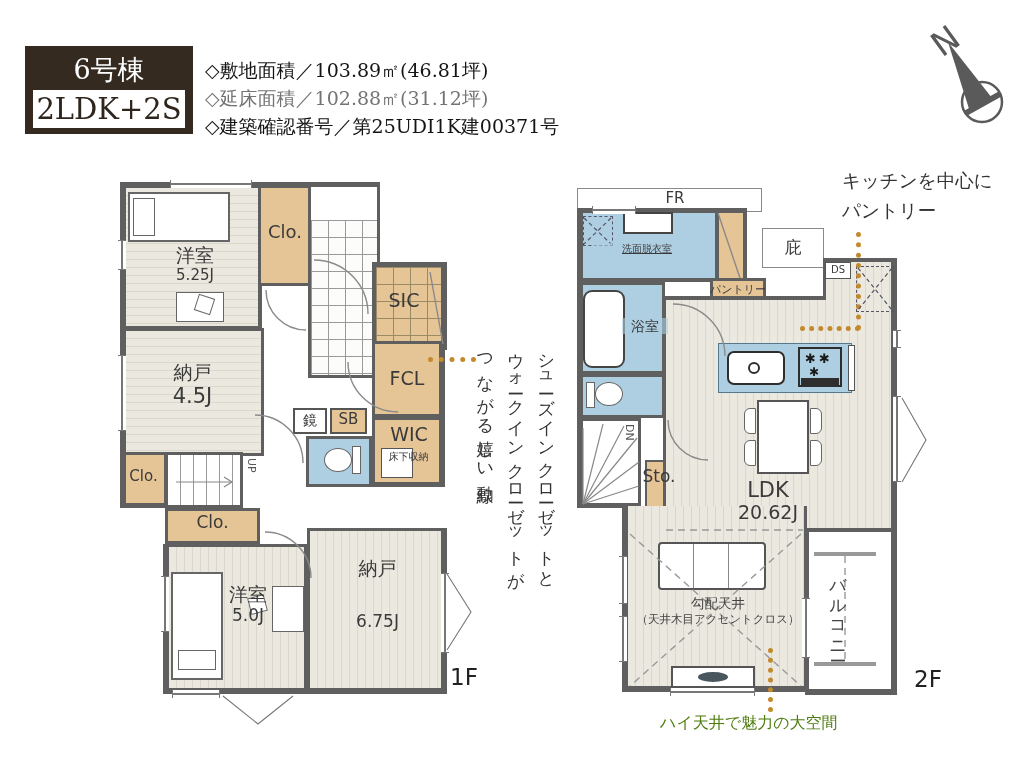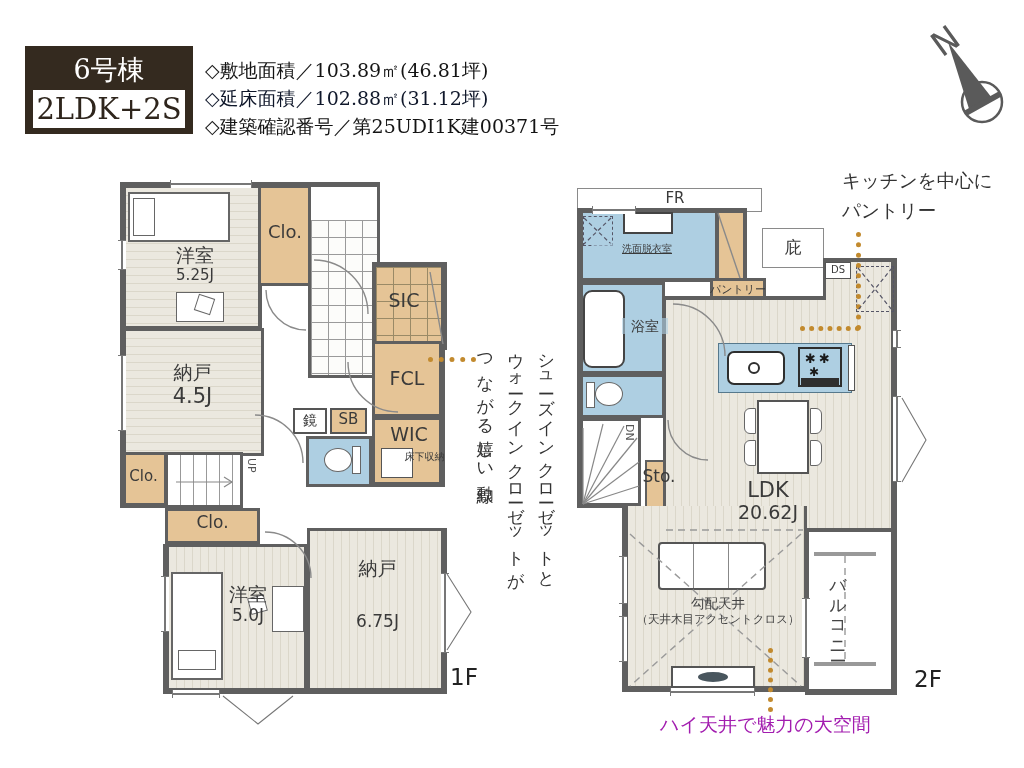--- a/index.html
+++ b/index.html
@@ -38,21 +38,21 @@
 
   <div class="r" style="left:25px;top:46px;width:168px;height:88px;background:#342a1f;">
     <div class="lab serif" style="left:0;top:8px;width:168px;font-size:27px;color:#fff;">6号棟</div>
     <div class="r" style="left:8px;top:44px;width:152px;height:38px;background:#fff;">
       <div class="lab serif" style="left:0;top:3px;width:152px;font-size:29px;color:#2e251c;">2LDK+2S</div>
     </div>
   </div>
 
   <div class="r" style="left:205px;top:56px;width:420px;">
     <div class="lab serif" style="position:static;text-align:left;font-size:19px;line-height:28px;color:#141414;">◇敷地面積／103.89㎡(46.81坪)</div>
-    <div class="lab serif" style="position:static;text-align:left;font-size:19px;line-height:28px;color:#0f172a;">◇延床面積／102.88㎡(31.12坪)</div>
+    <div class="lab serif" style="position:static;text-align:left;font-size:19px;line-height:28px;color:#737373;">◇延床面積／102.88㎡(31.12坪)</div>
     <div class="lab serif" style="position:static;text-align:left;font-size:19px;line-height:28px;color:#141414;">◇建築確認番号／第25UDI1K建00371号</div>
   </div>
 
   <svg class="r" style="left:910px;top:14px;" width="110" height="118" viewBox="0 0 110 118">
     <circle cx="72" cy="88" r="20" fill="#fff" stroke="#5a5a5a" stroke-width="2.5"></circle>
     <polygon points="38,28 82,84 60,98" fill="#5a5a5a"></polygon>
     <line x1="56" y1="99" x2="90" y2="80" stroke="#5a5a5a" stroke-width="6"></line>
     <text x="26" y="46" font-size="34" fill="#5a5a5a" font-family="DejaVu Sans, sans-serif" transform="rotate(-36 26 36)">N</text>
   </svg>
 
@@ -75,21 +75,21 @@
 
   <div class="r tiletan" style="left:372px;top:262px;width:75px;height:88px;border:4px solid #5f5f5f;border-right-width:6px;border-top-width:5px;"></div>
   <div class="lab" style="left:372px;top:290px;width:64px;font-size:19px;">SIC</div>
 
   <div class="r tan" style="left:372px;top:341px;width:73px;height:76px;border:3px solid #5f5f5f;border-right-width:6px;"></div>
   <div class="lab" style="left:372px;top:368px;width:70px;font-size:19px;">FCL</div>
 
   <div class="r tan" style="left:372px;top:417px;width:73px;height:70px;border:3px solid #5f5f5f;border-right-width:6px;border-bottom-width:5px;"></div>
   <div class="lab" style="left:374px;top:424px;width:70px;font-size:19px;">WIC</div>
   <div class="r" style="left:381px;top:448px;width:32px;height:30px;background:#fff;border:1.5px solid #555;"></div>
-  <div class="lab" style="left:381px;top:451px;width:55px;font-size:10px;line-height:1.15;margin-left:16px;">床下収納</div>
+  <div class="lab" style="left:381px;top:451px;width:55px;font-size:10px;line-height:1.15;">床下収納</div>
 
   <div class="r" style="left:293px;top:408px;width:34px;height:26px;background:#fff;border:2px solid #555;"></div>
   <div class="lab" style="left:293px;top:412px;width:34px;font-size:14px;">鏡</div>
   <div class="r tan" style="left:330px;top:408px;width:37px;height:26px;border:2px solid #555;"></div>
   <div class="lab" style="left:330px;top:411px;width:37px;font-size:15px;">SB</div>
 
   <div class="r blue" style="left:306px;top:436px;width:66px;height:51px;border:3px solid #5f5f5f;"></div>
   <div class="furn" style="left:324px;top:448px;width:28px;height:24px;border-radius:50%;border-width:1.5px;"></div>
   <div class="furn" style="left:352px;top:446px;width:9px;height:28px;border-width:1.5px;"></div>
 
@@ -253,21 +253,21 @@
     <div>シューズインクローゼットと</div>
     <div>ウォークインクローゼットが</div>
     <div>つながる嬉しい動線</div>
   </div>
 
   <div class="r" style="left:842px;top:166px;width:180px;color:#333;font-size:18.5px;line-height:1.6;">
     <div>キッチンを中心に</div>
     <div>パントリー</div>
   </div>
 
-  <div class="lab" style="left:660px;top:714px;width:250px;font-size:19px;color:#a21caf;text-align:left;">ハイ天井で魅力の大空間</div>
+  <div class="lab" style="left:660px;top:714px;width:250px;font-size:16px;color:#4d7c0f;text-align:left;">ハイ天井で魅力の大空間</div>
 
   <div class="r dot-h" style="left:428px;top:357px;width:48px;height:0;"></div>
   <div class="r dot-v" style="left:856px;top:232px;width:0;height:98px;"></div>
   <div class="r dot-h" style="left:800px;top:326px;width:60px;height:0;"></div>
   <div class="r dot-v" style="left:768px;top:648px;width:0;height:64px;"></div>
 
   <div class="lab" style="left:450px;top:664px;width:40px;font-size:23px;color:#222;text-align:left;">1F</div>
   <div class="lab" style="left:914px;top:666px;width:40px;font-size:23px;color:#222;text-align:left;">2F</div>
 
 </div>

